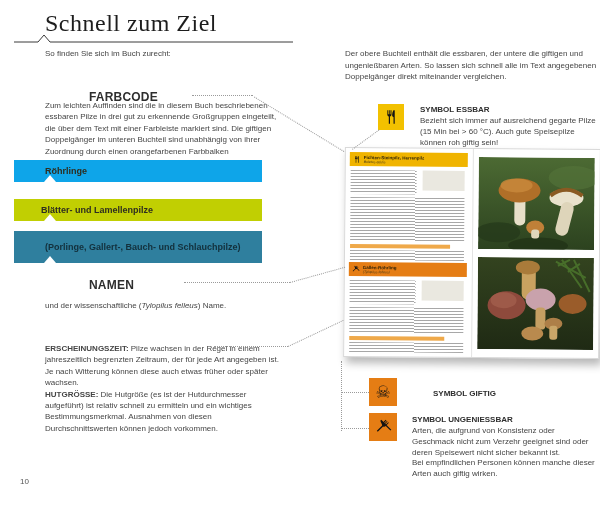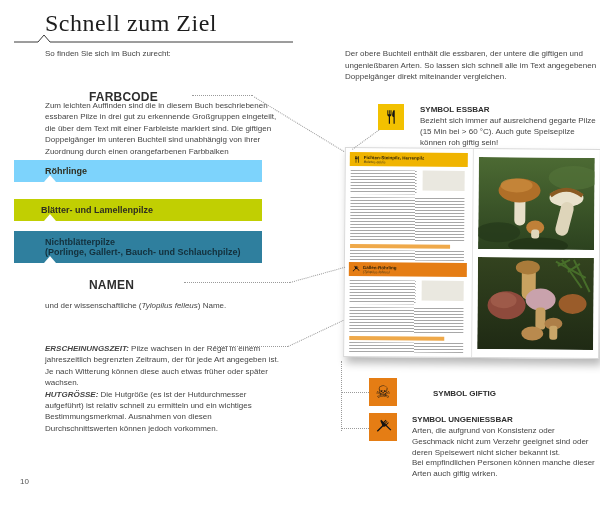--- a/index.html
+++ b/index.html
@@ -11,25 +11,25 @@
               font-weight:normal;color:#1d1d1d;letter-spacing:.5px;}
   .intro{left:45px;top:49px;font-size:8px;color:#444;}
   .sec-head{font-size:12px;font-weight:bold;color:#2e2e2e;letter-spacing:.2px;padding-left:44px;}
   .body-text{font-size:8px;line-height:11.4px;color:#454545;width:238px;}
   .bar{left:14px;width:248px;color:#2e2e20;font-weight:bold;font-size:9px;
        padding:0 0 0 31px;display:flex;flex-direction:column;justify-content:center;
        box-sizing:border-box;}
   .bar::after{content:"";position:absolute;left:30px;bottom:0;width:0;height:0;
        border-left:6px solid transparent;border-right:6px solid transparent;
        border-bottom:7px solid #ffffff;}
-  .bar-yellow{background:#7dd3fc;}
+  .bar-yellow{background:#0ea5e9;}
   .bar-green{background:#c1cf02;}
   .bar-teal{background:#2f7f9e;color:#13303c;}
   .pagenum{font-size:8px;color:#555;}
-  .merk-term{font-weight:bold;font-style:italic;}
+  .merk-term{font-weight:bold;}
   .merk p{margin:0;}
   
   .dot-h{border-top:1px dotted #9a9a9a;height:0;}
   .dot-v{border-left:1px dotted #9a9a9a;width:0;}
   .dot-d{border-top:1px dotted #9a9a9a;height:0;transform-origin:0 0;}
   
   .r-intro{left:345px;top:48px;width:252px;font-size:8px;line-height:11.5px;color:#454545;}
   .sym-icon{display:flex;align-items:center;justify-content:center;}
   .icon-yellow{background:#f2c100;}
   .icon-orange{background:#e57d14;}
@@ -66,21 +66,20 @@
 <div class="abs sec-head" style="left:45px;top:90px;">FARBCODE</div>
 <div class="abs body-text" style="left:45px;top:100px;">Zum leichten Auffinden sind die in diesem Buch beschriebenen essbaren Pilze in drei gut zu erkennende Großgruppen eingeteilt, die über dem Text mit einer Farbleiste markiert sind. Die giftigen Doppelgänger im unteren Buchteil sind unabhängig von ihrer Zuordnung durch einen orangefarbenen Farbbalken gekennzeichnet.</div>
 
 <div class="abs bar bar-yellow" style="top:160px;height:22px;">
   <span>Röhrlinge</span>
 </div>
 <div class="abs bar bar-green" style="top:199px;height:22px;padding-left:27px;">
   <span>Blätter- und Lamellenpilze</span>
 </div>
 <div class="abs bar bar-teal" style="top:231px;height:32px;line-height:10px;">
-  <span>Nichtblätterpilze</span>
   <span>(Porlinge, Gallert-, Bauch- und Schlauchpilze)</span>
 </div>
 
 <div class="abs sec-head" style="left:45px;top:278px;">NAMEN</div>
 <div class="abs body-text" style="left:45px;top:289px;">
   <br>
   <span>und der wissenschaftliche (</span><i>Tylopilus felleus</i><span>) Name.</span>
 </div>
 
 <div class="abs body-text merk" style="left:45px;top:343px;">

